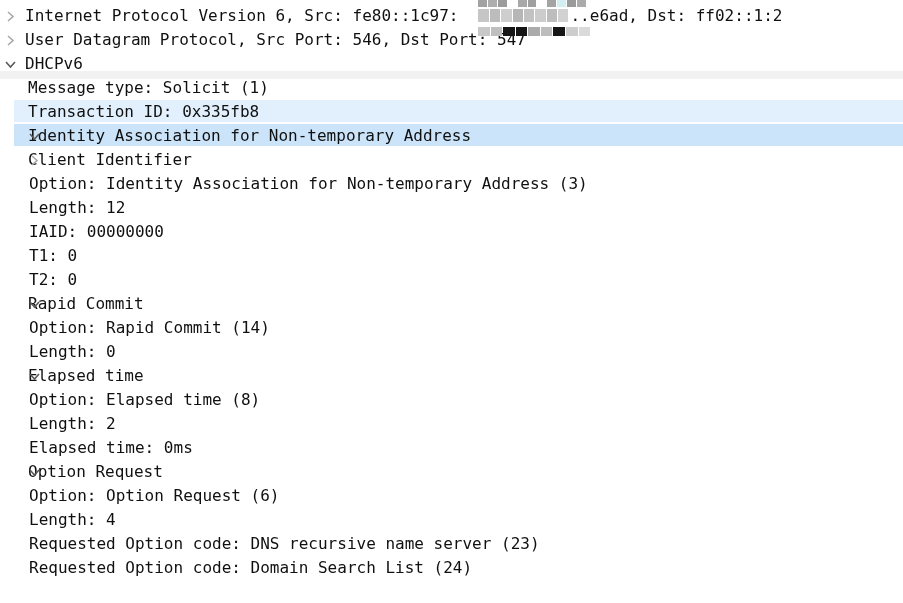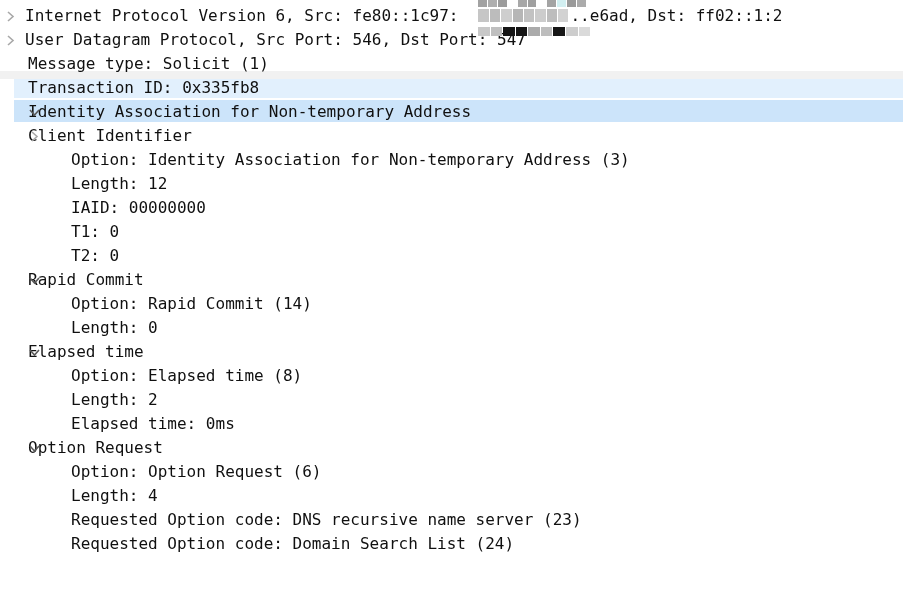--- a/index.html
+++ b/index.html
@@ -12,41 +12,44 @@
     font-size:16px;
     color:#101010;
     -webkit-font-smoothing:antialiased;
   }
   .tree{position:absolute;top:4px;left:0;right:0;}
   .row{position:relative;height:24px;line-height:24px;white-space:pre;}
   .row .bg{position:absolute;left:14px;right:0;top:0;bottom:2px;z-index:0;}
   .row .label{position:relative;z-index:1;display:block;}
   .row.l0 .label{padding-left:25px;}
   .row.l1 .label{padding-left:28px;}
-  .row.l2 .label{padding-left:71px;}
+  .row.l2 .label{padding-left:29px;}
   .chev{position:absolute;top:6px;width:13px;height:13px;z-index:2;}
   .row.l0 .chev{left:4px;}
   .row.l1 .chev{left:28px;}
   .mosaic{position:absolute;display:flex;gap:1px;z-index:3;}
   .mosaic i{flex:1 1 auto;height:100%;display:block;}
   .spacer{display:inline-block;width:112px;height:13px;vertical-align:-1px;position:relative;}
   .spacer .mosaic{left:20px;right:2px;top:0;bottom:0;}
   .shade{position:absolute;left:0;width:100%;z-index:0;}
 </style>
 </head>
 <body>
 
 <div class="pane">
   <div class="tree">
       <div class="row l0"><svg viewBox="0 0 13 13" class="chev">
           <polyline fill="none" stroke-width="1.6" points="4,2 9,6.5 4,11" stroke="#a8a8a8"></polyline>
         </svg><span class="label"><span>Internet Protocol Version 6, Src: fe80::1c97:</span><span class="spacer"><span class="mosaic"><i style="background: rgb(198, 198, 198);"></i><i style="background: rgb(188, 188, 188);"></i><i style="background: rgb(206, 206, 206);"></i><i style="background: rgb(182, 182, 182);"></i><i style="background: rgb(194, 194, 194);"></i><i style="background: rgb(204, 204, 204);"></i><i style="background: rgb(189, 189, 189);"></i><i style="background: rgb(210, 210, 210);"></i></span></span><span>..e6ad, Dst: ff02::1:2</span></span></div>
       <div class="row l0"><svg viewBox="0 0 13 13" class="chev">
           <polyline fill="none" stroke-width="1.6" points="4,2 9,6.5 4,11" stroke="#a8a8a8"></polyline>
         </svg><span class="label"><span>User Datagram Protocol, Src Port: 546, Dst Port: 547</span></span></div>
+      <div class="row l0"><svg viewBox="0 0 13 13" class="chev">
+          <polyline fill="none" stroke-width="1.6" points="2,4 6.5,9 11,4" stroke="#5a5a5a"></polyline>
+        </svg><span class="label"><span>DHCPv6</span></span></div>
       <div class="row l1"><span class="label"><span>Message type: Solicit (1)</span></span></div>
       <div class="row l1"><span class="bg" style="background: rgb(226, 240, 253);"></span><span class="label"><span>Transaction ID: 0x335fb8</span></span></div>
       <div class="row l1"><span class="bg" style="background: rgb(204, 228, 250);"></span><svg viewBox="0 0 13 13" class="chev">
           <polyline fill="none" stroke-width="1.6" points="2,4 6.5,9 11,4" stroke="#5a5a5a"></polyline>
         </svg><span class="label"><span>Identity Association for Non-temporary Address</span></span></div>
       <div class="row l1"><svg viewBox="0 0 13 13" class="chev">
           <polyline fill="none" stroke-width="1.6" points="4,2 9,6.5 4,11" stroke="#a8a8a8"></polyline>
         </svg><span class="label"><span>Client Identifier</span></span></div>
       <div class="row l2"><span class="label"><span>Option: Identity Association for Non-temporary Address (3)</span></span></div>
       <div class="row l2"><span class="label"><span>Length: 12</span></span></div>

